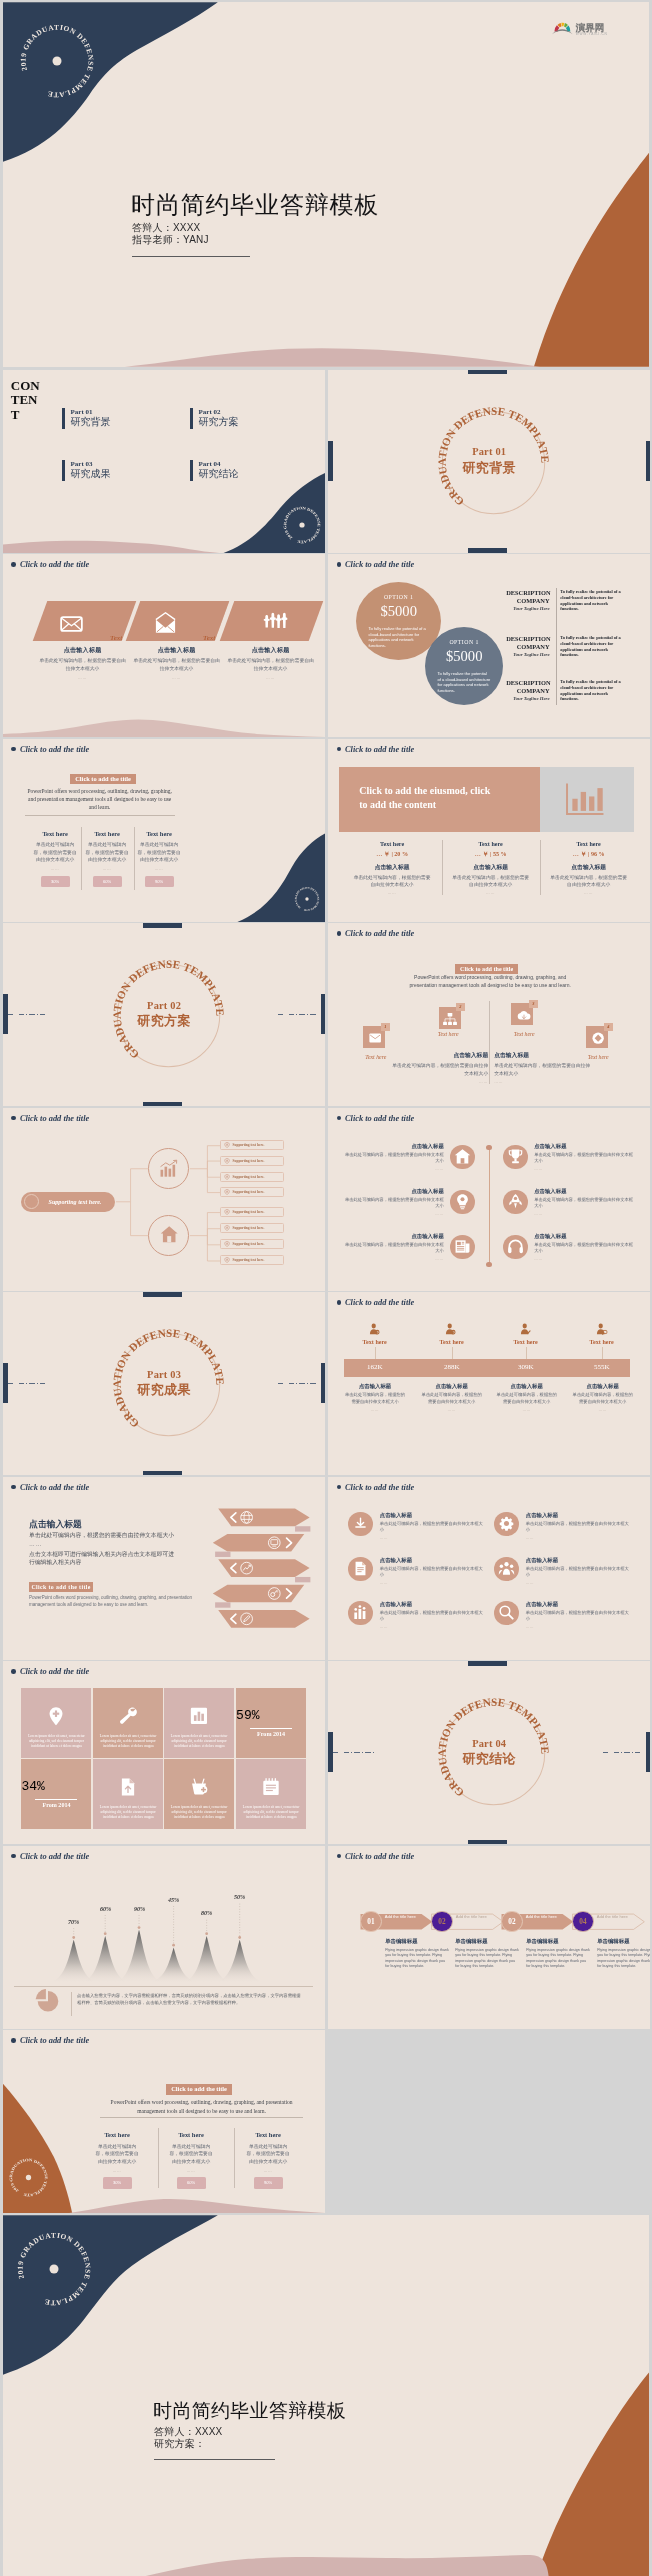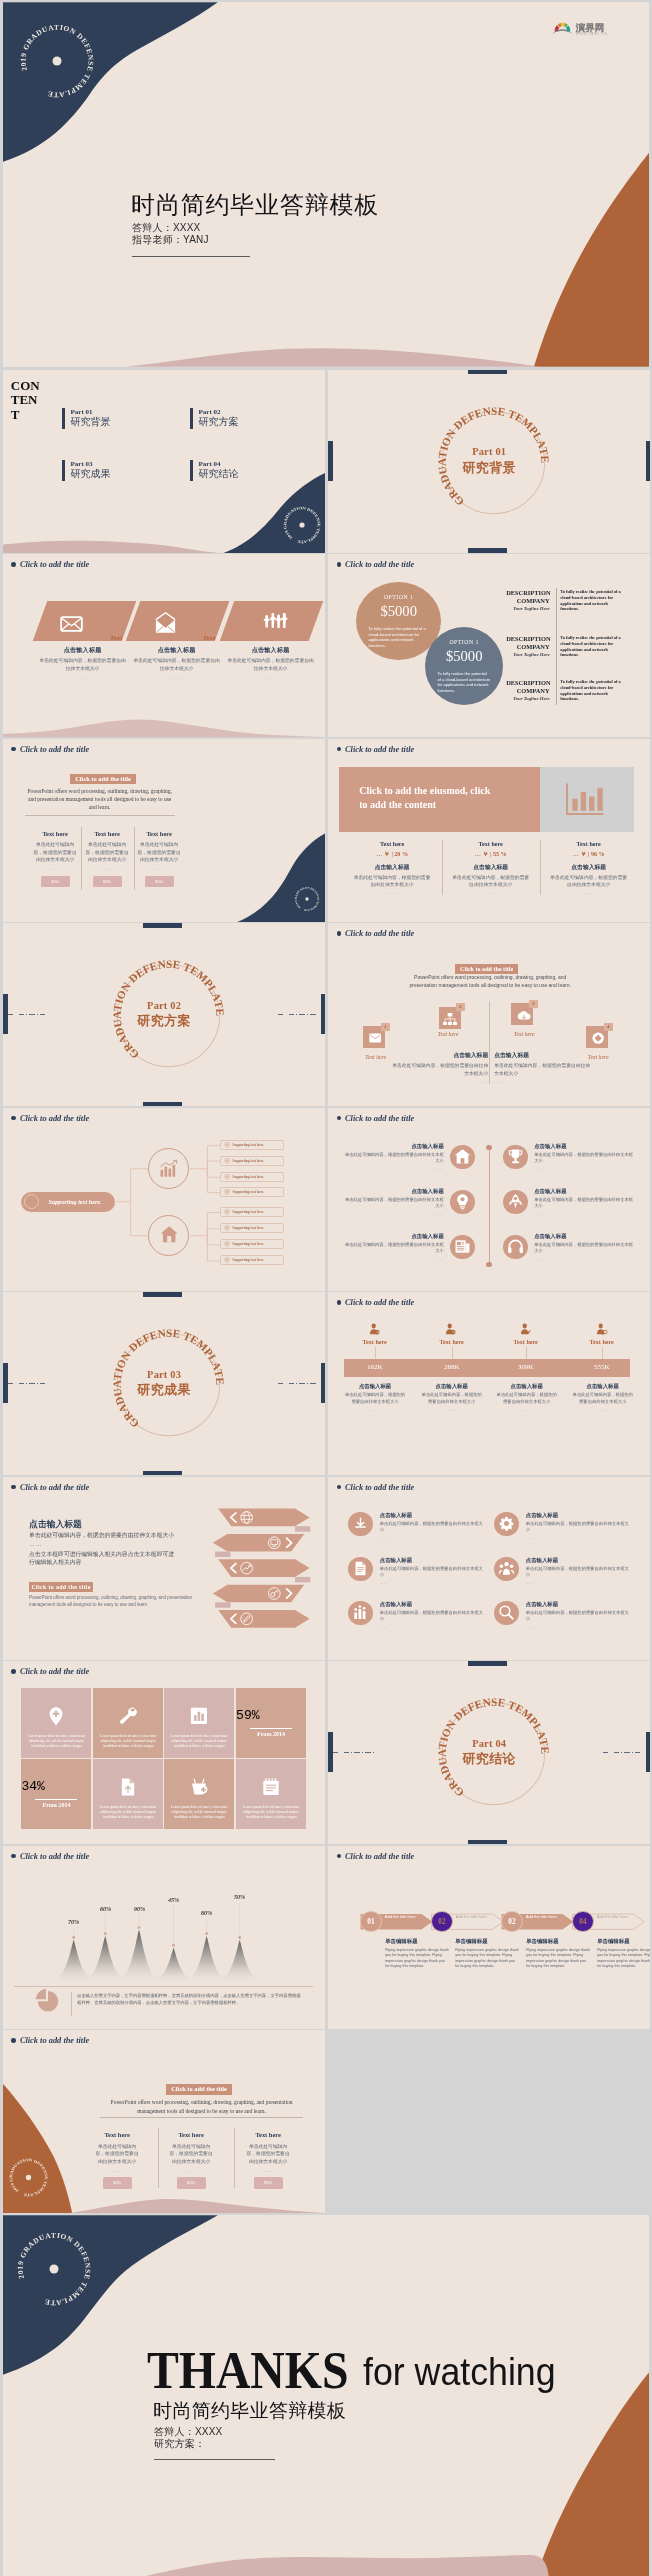--- a/index.html
+++ b/index.html
@@ -1272,23 +1272,20 @@
               <path id="ringpath6" d="M51,10 a41,41 0 1,1 -0.01,0" fill="none"></path>
             </defs>
       <g transform="rotate(-107 51 51)">
       <text font-family="Liberation Serif, serif" font-weight="bold" font-size="9.6" fill="#f0e8e1" letter-spacing="0.85">
         <textPath href="#ringpath6" startOffset="0%">2019  GRADUATION  DEFENSE  TEMPLATE  </textPath>
       </text>
             </g>
       <circle cx="51" cy="51" r="5.9" fill="#ece2d9"></circle>
     </svg>
   </div>
-  <div class="thanks-title" style="left:144px;top:129px;">
-    <b>THANKS</b><span>for watching</span>
-  </div>
   <div class="thanks-sub" style="left:150px;top:184px;">时尚简约毕业答辩模板</div>
   <div class="cover-meta" style="left:151px;top:211px;">
     <div>答辩人：XXXX</div>
     <div>研究方案：</div>
   </div>
   <div class="cover-rule" style="left:151px;top:244px;width:121px;"></div>
 </div>
 </div>
 </div>
 

